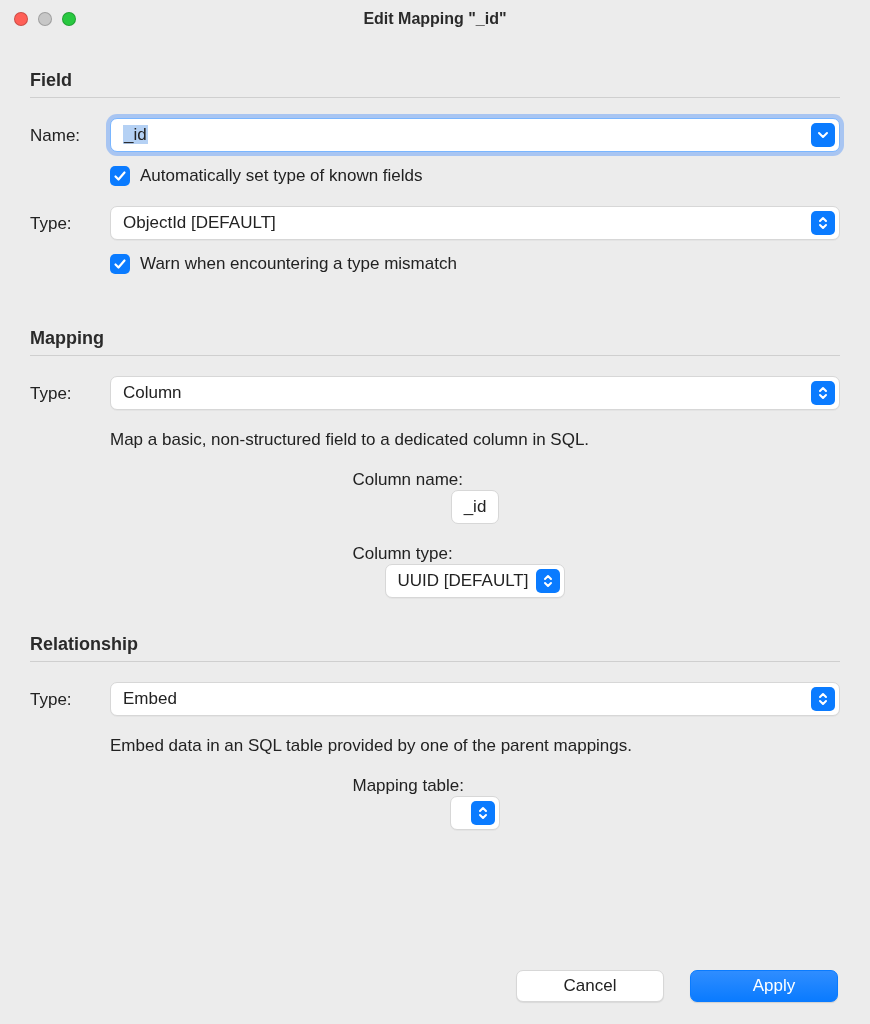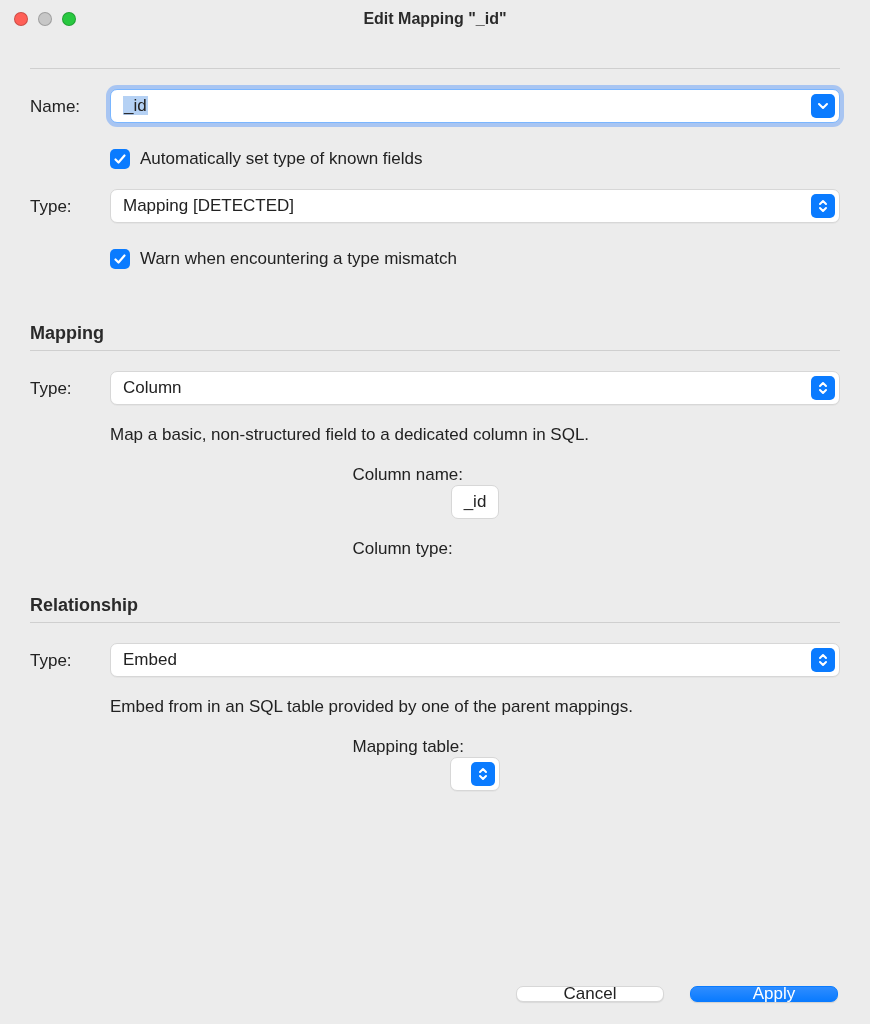--- a/index.html
+++ b/index.html
@@ -119,21 +119,21 @@
   }
 
   .ud-arrows svg, .down-arrow svg {
     display: block;
   }
 
   
   .check-row {
     display: flex;
     align-items: flex-start;
-    margin-top: 26px;
+    margin-top: 14px;
     gap: 10px;
   }
   .chk {
     width: 20px; height: 20px;
     border-radius: 5px;
     background: #0a7bff;
     display: flex;
     align-items: center;
     justify-content: center;
     flex: none;
@@ -178,21 +178,21 @@
   
   .footer {
     position: absolute;
     left: 0; right: 0; bottom: 22px;
     display: flex;
     justify-content: flex-end;
     gap: 26px;
     padding: 0 32px;
   }
   .btn {
-    height: 16px;
+    height: 32px;
     min-width: 148px;
     border-radius: 7px;
     font-size: 17px;
     display: flex;
     align-items: center;
     justify-content: center;
     cursor: default;
     user-select: none;
     text-align: right;
   }
@@ -222,20 +222,21 @@
   <div class="traffic-lights">
     <div class="tl red"></div>
     <div class="tl yellow"></div>
     <div class="tl green"></div>
   </div>
   <div class="title">Edit Mapping "_id"</div>
 </div>
 
 <div class="content">
 
+  <div class="section-label first">Field</div>
   <div class="hr"></div>
 
   <div class="row">
     <div class="left-label">Name:</div>
     <div class="field-col">
       <div class="combo focused">
         <span class="sel-text"><span class="selection">_id</span></span>
         <span class="end-btn down-arrow">
           <svg width="12" height="12" viewBox="0 0 12 12">
               <path d="M2 4l4 4 4-4" fill="none" stroke="#fff" stroke-width="2" stroke-linecap="round" stroke-linejoin="round"></path>
@@ -251,21 +252,21 @@
           <path d="M2.5 7.5l3 3 6-7" fill="none" stroke="#fff" stroke-width="2.2" stroke-linecap="round" stroke-linejoin="round"></path>
         </svg>
     </div>
     <div class="chk-label">Automatically set type of known fields</div>
   </div>
 
   <div class="row">
     <div class="left-label">Type:</div>
     <div class="field-col">
       <div class="combo">
-        <span>Mapping [DETECTED]</span>
+        <span>ObjectId [DEFAULT]</span>
         <span class="end-btn ud-arrows">
           <svg width="12" height="16" viewBox="0 0 12 16">
               <path d="M3 6l3-3 3 3M3 10l3 3 3-3" fill="none" stroke="#fff" stroke-width="2" stroke-linecap="round" stroke-linejoin="round"></path>
             </svg>
         </span>
       </div>
     </div>
   </div>
 
   <div class="indent check-row">
@@ -300,40 +301,50 @@
     <div class="kv-label">Column name:</div>
     <div class="kv-value">
       <div class="textfield">
         <span>_id</span>
       </div>
     </div>
   </div>
 
   <div class="indent kv-row">
     <div class="kv-label">Column type:</div>
+    <div class="kv-value">
+      <div class="combo select-narrow">
+        <span>UUID [DEFAULT]</span>
+        <span class="end-btn ud-arrows">
+          <svg width="12" height="16" viewBox="0 0 12 16">
+              <path d="M3 6l3-3 3 3M3 10l3 3 3-3" fill="none" stroke="#fff" stroke-width="2" stroke-linecap="round" stroke-linejoin="round"></path>
+            </svg>
+        </span>
+      </div>
+    </div>
   </div>
 
   <div class="section-label" style="margin-top:36px">Relationship</div>
   <div class="hr"></div>
 
   <div class="row">
     <div class="left-label">Type:</div>
     <div class="field-col">
       <div class="combo">
         <span>Embed</span>
         <span class="end-btn ud-arrows">
           <svg width="12" height="16" viewBox="0 0 12 16">
               <path d="M3 6l3-3 3 3M3 10l3 3 3-3" fill="none" stroke="#fff" stroke-width="2" stroke-linecap="round" stroke-linejoin="round"></path>
             </svg>
         </span>
       </div>
     </div>
   </div>
 
-  <div class="indent desc">Embed from in an SQL table provided by one of the parent mappings.</div>
+  <div class="indent desc">Embed data in an SQL table provided by one of the parent mappings.</div>
 
   <div class="indent kv-row">
     <div class="kv-label">Mapping table:</div>
     <div class="kv-value">
       <div class="combo">
         <span class="end-btn ud-arrows">
           <svg width="12" height="16" viewBox="0 0 12 16">
               <path d="M3 6l3-3 3 3M3 10l3 3 3-3" fill="none" stroke="#fff" stroke-width="2" stroke-linecap="round" stroke-linejoin="round"></path>
             </svg>
         </span>

